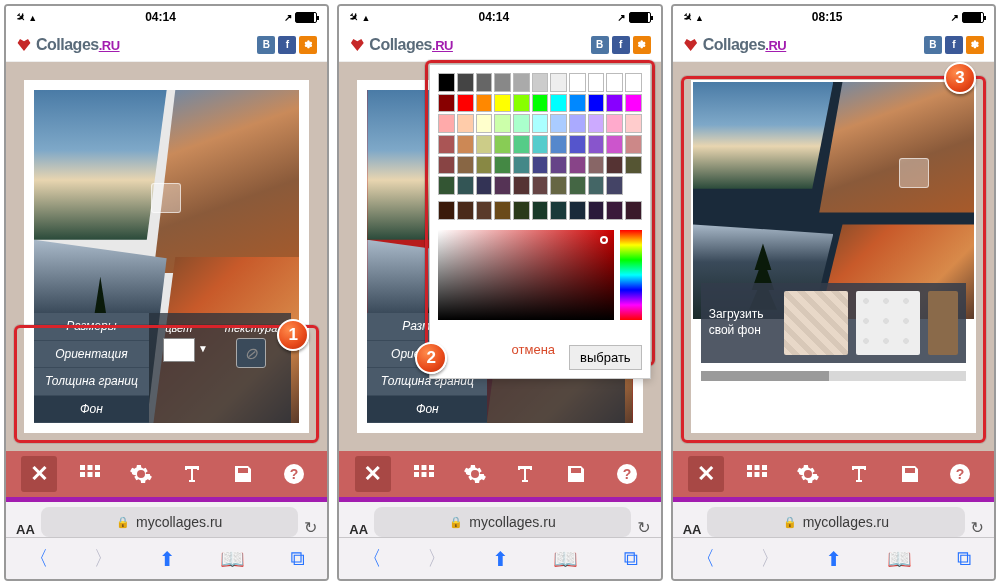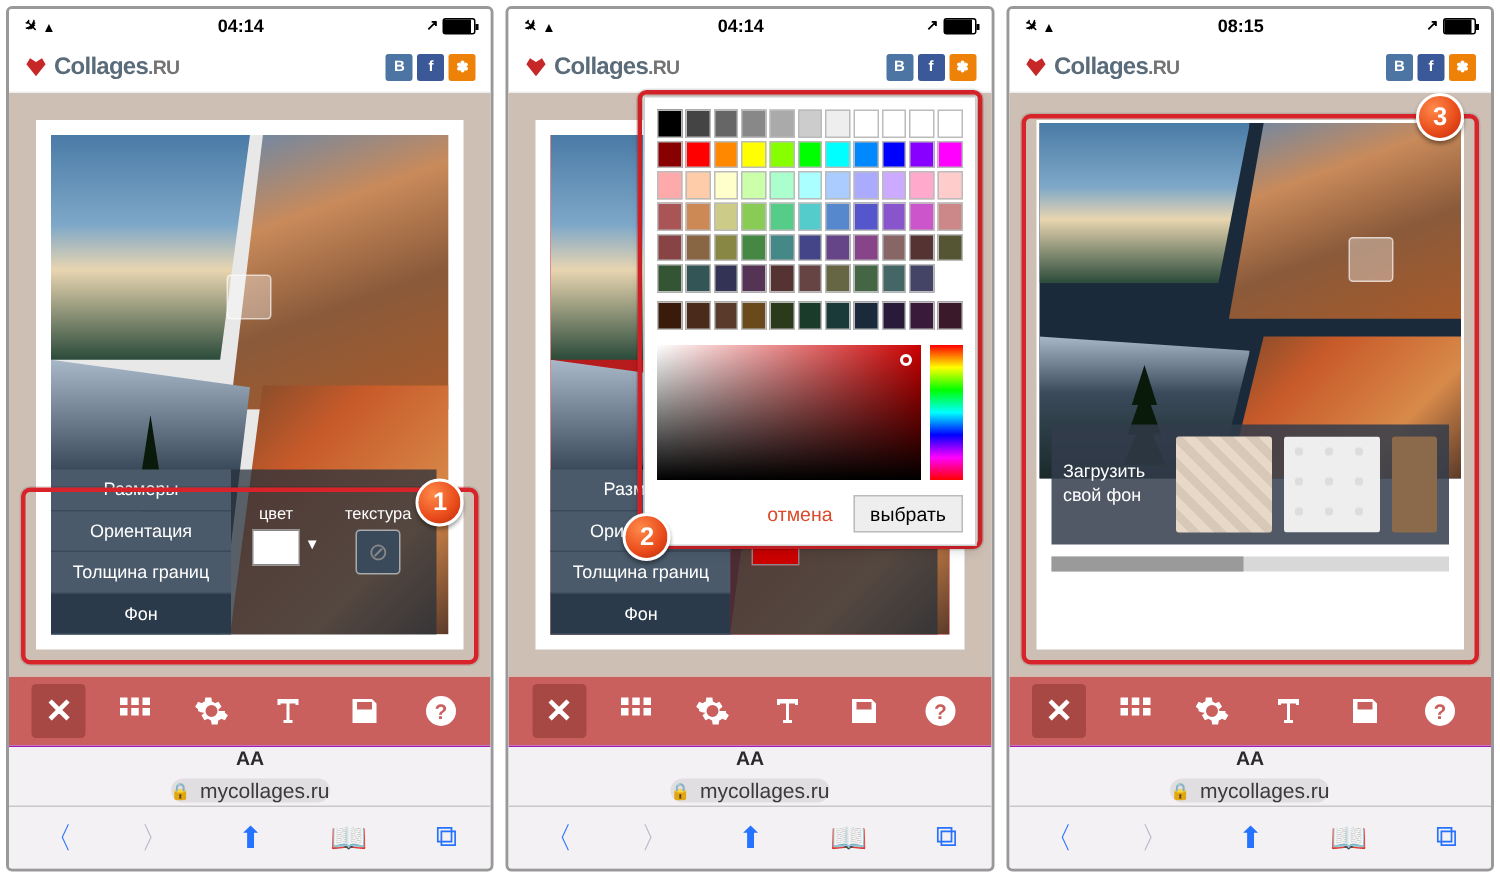--- a/index.html
+++ b/index.html
@@ -16,56 +16,56 @@
   .battery i { display:block; height:100%; width:90%; background:#000; }
   
   .header { height:34px; background:#fff; display:flex; align-items:center; justify-content:space-between; padding:0 10px; border-bottom:1px solid #eee; }
   .logo { display:flex; align-items:center; gap:4px; }
   .heart { width:20px; height:20px; background:#c62828; border-radius:50% 50% 0 0; position:relative; transform:rotate(45deg); }
   .heart::before,.heart::after { content:""; position:absolute; width:20px; height:20px; background:#c62828; border-radius:50%; }
   .heart::before { left:-10px; } .heart::after { top:-10px; }
   .heart { width:16px; height:16px; background:#c62828; clip-path:polygon(50% 90%,10% 40%,25% 15%,50% 30%,75% 15%,90% 40%); transform:none; }
   .heart::before,.heart::after{display:none;}
   .logotxt { font-family:"Arial Black",sans-serif; font-size:16px; font-weight:900; color:#5a6b7a; letter-spacing:-0.5px; }
-  .logotxt .ru { color:#737373; font-size:13px; }
+  .logotxt .ru { color:#a21caf; font-size:13px;text-decoration:underline; }
   .social { display:flex; gap:3px; }
   .social span { width:18px; height:18px; display:flex; align-items:center; justify-content:center; font-size:10px; font-weight:bold; color:#fff; border-radius:2px; }
   .vk{background:#4c75a3;} .fb{background:#3b5998;} .ok{background:#ee8208;}
   
   .canvas-wrap { flex:1; background:#cdbfb4; padding:18px; position:relative; display:flex; flex-direction:column; }
   .canvas { flex:1; background:#fff; padding:10px; position:relative; }
   .collage { width:100%; height:100%; position:relative; background:#e8e8e8; overflow:hidden; }
   .collage.red { background:#b71c1c; }
   .piece { position:absolute; }
   .sky1 { left:0; top:0; width:50%; height:45%; background:linear-gradient(180deg,#4a7ba6 0%,#7ea8c8 40%,#e8d5b0 60%,#2a4a3a 100%); clip-path:polygon(0 0,100% 0,85% 100%,0 100%); }
   .rock { right:0; top:0; width:55%; height:55%; background:linear-gradient(160deg,#6b88a8 0%,#c98a5a 30%,#8a5a3a 60%,#a85a2a 100%); clip-path:polygon(15% 0,100% 0,100% 100%,0 100%); }
   .tree { left:0; bottom:0; width:50%; height:55%; background:linear-gradient(180deg,#a8b8c8 0%,#3a4a5a 40%,#1a2a2a 100%); clip-path:polygon(0 0,100% 10%,85% 100%,0 100%); }
   .tree::after{content:"";position:absolute;left:40%;bottom:10%;width:20%;height:70%;background:#0a1a0a;clip-path:polygon(50% 0,80% 40%,65% 40%,90% 70%,70% 70%,100% 100%,0 100%,30% 70%,10% 70%,35% 40%,20% 40%);}
   .fall { right:0; bottom:0; width:55%; height:50%; background:linear-gradient(135deg,#7a4a2a 0%,#c85a2a 30%,#d88a4a 70%,#5a3a2a 100%); clip-path:polygon(15% 0,100% 0,100% 100%,0 100%); }
   .edit-sq { position:absolute; width:30px; height:30px; background:rgba(255,255,255,.35); border:1px solid rgba(255,255,255,.6); border-radius:3px; }
   
   .hl { position:absolute; border:3px solid #d8232a; border-radius:6px; box-shadow:0 0 0 1px rgba(0,0,0,.1); pointer-events:none; }
   .badge { position:absolute; width:32px; height:32px; border-radius:50%; background:radial-gradient(circle at 35% 30%,#ff8a4a,#e84a1a 60%,#b82a0a); border:2px solid #fff; color:#fff; font-weight:bold; font-size:17px; display:flex; align-items:center; justify-content:center; box-shadow:0 2px 3px rgba(0,0,0,.4); z-index:20; }
   
-  .menu-overlay { position:absolute; left:10px; bottom:10px; right:18px; height:110px; display:flex; }
+  .menu-overlay { position:absolute; left:10px; bottom:10px; right:18px; height:110px; display:flex;font-style:italic; }
   .menu-left { width:120px; display:flex; flex-direction:column; }
   .menu-left div { flex:1; background:#4a5a6a; color:#fff; font-size:12px; display:flex; align-items:center; justify-content:center; border-bottom:1px solid #3a4a5a; }
   .menu-left div.active { background:#2a3a4a; }
-  .menu-right { flex:1; background:rgba(40,50,60,.75); padding:24px 14px; display:flex; gap:30px; align-items:flex-start; }
+  .menu-right { flex:1; background:rgba(40,50,60,.75); padding:9px 14px; display:flex; gap:30px; align-items:flex-start; }
   .opt { display:flex; flex-direction:column; align-items:center; gap:4px; color:#fff; font-size:11px; }
   .colorbox { width:32px; height:24px; background:#fff; border:1px solid #888; position:relative; }
   .colorbox .arr { position:absolute; right:-14px; top:4px; color:#fff; font-size:10px; }
   .texturebox { width:30px; height:30px; border:1px solid #aaa; background:#3a4a5a; display:flex; align-items:center; justify-content:center; color:#888; font-size:16px; border-radius:3px; }
   
   .toolbar { height:46px; background:#c9605e; display:flex; align-items:center; justify-content:space-around; padding:0 8px; }
   .tb { width:36px; height:36px; display:flex; align-items:center; justify-content:center; color:#fff; }
   .tb.close{ background:#a84845; border-radius:3px; font-size:22px; font-weight:bold; }
   .tb svg { width:24px; height:24px; fill:#fff; }
   
-  .url { height:40px; background:#f3f1f4; border-top:1px solid #a21caf; display:flex; align-items:center; padding:0 10px; gap:6px;flex-direction:column; }
+  .url { height:40px; background:#f3f1f4; border-top:5px solid #a21caf; display:flex; align-items:flex-end; padding:0 10px; gap:6px; }
   .aa { font-size:13px; font-weight:600; color:#2a2a2a; }
   .urlbar { flex:1; height:30px; background:#e0dee1; border-radius:8px; display:flex; align-items:center; justify-content:center; gap:6px; font-size:14px; color:#3a3a3a; }
   .lock { font-size:11px; }
   .reload { font-size:16px; color:#5a5a5a; }
   .safari { height:42px; background:#f3f1f4; border-top:1px solid #c8c6c9; display:flex; align-items:center; justify-content:space-around; }
   .safari span { font-size:20px; color:#2673ff; }
   .safari .dis { color:#b8b8c8; }
   
   .picker { position:absolute; top:2px; left:90px; right:10px; background:#fff; border:1px solid #ccc; padding:8px; z-index:15; box-shadow:0 2px 8px rgba(0,0,0,.2); }
   .swatches { display:grid; grid-template-columns:repeat(11,1fr); gap:2px; margin-bottom:6px; }
@@ -74,21 +74,21 @@
   .gradbox { display:flex; gap:6px; margin-bottom:10px; }
   .sat { flex:1; height:90px; background:linear-gradient(to top,#000,transparent),linear-gradient(to right,#fff,#c00); position:relative; }
   .sat .cur { position:absolute; right:6px; top:6px; width:8px; height:8px; border:2px solid #fff; border-radius:50%; }
   .hue { width:22px; height:90px; background:linear-gradient(to bottom,#f00,#ff0,#0f0,#0ff,#00f,#f0f,#f00); }
   .picker-foot { display:flex; align-items:center; gap:8px; }
   .oldnew { display:flex; border:1px solid #999; }
   .oldnew span { width:24px; height:24px; display:block; }
   .hexin { flex:1; height:26px; border:1px solid #bbb; padding:0 6px; font-size:13px; }
   .picker-btns { display:flex; justify-content:flex-end; gap:14px; margin-top:8px; align-items:center; }
   .cancel { color:#d84a2a; font-size:13px; }
-  .choose { background:#eee; border:1px solid #bbb; padding:4px 10px; font-size:13px; }
+  .choose { background:#eee; border:1px solid #bbb; padding:4px 10px; font-size:13px;margin-top:15px; }
   
   .texbar { position:absolute; left:10px; right:10px; bottom:70px; height:80px; background:rgba(50,60,75,.85); display:flex; align-items:center; gap:8px; padding:8px; overflow:hidden; }
   .texitem { height:64px; width:64px; background:#e8e8e8; border-radius:2px; flex-shrink:0; }
   .texlabel { color:#fff; font-size:12px; width:74px; line-height:1.3; }
   .scrollbar-bg { position:absolute; left:10px; right:10px; bottom:52px; height:10px; background:#d8d8d8; }
   .scrollbar-th { position:absolute; left:10px; bottom:52px; height:10px; width:45%; background:#9a9a9a; }
 </style>
 </head>
 <body>
 

